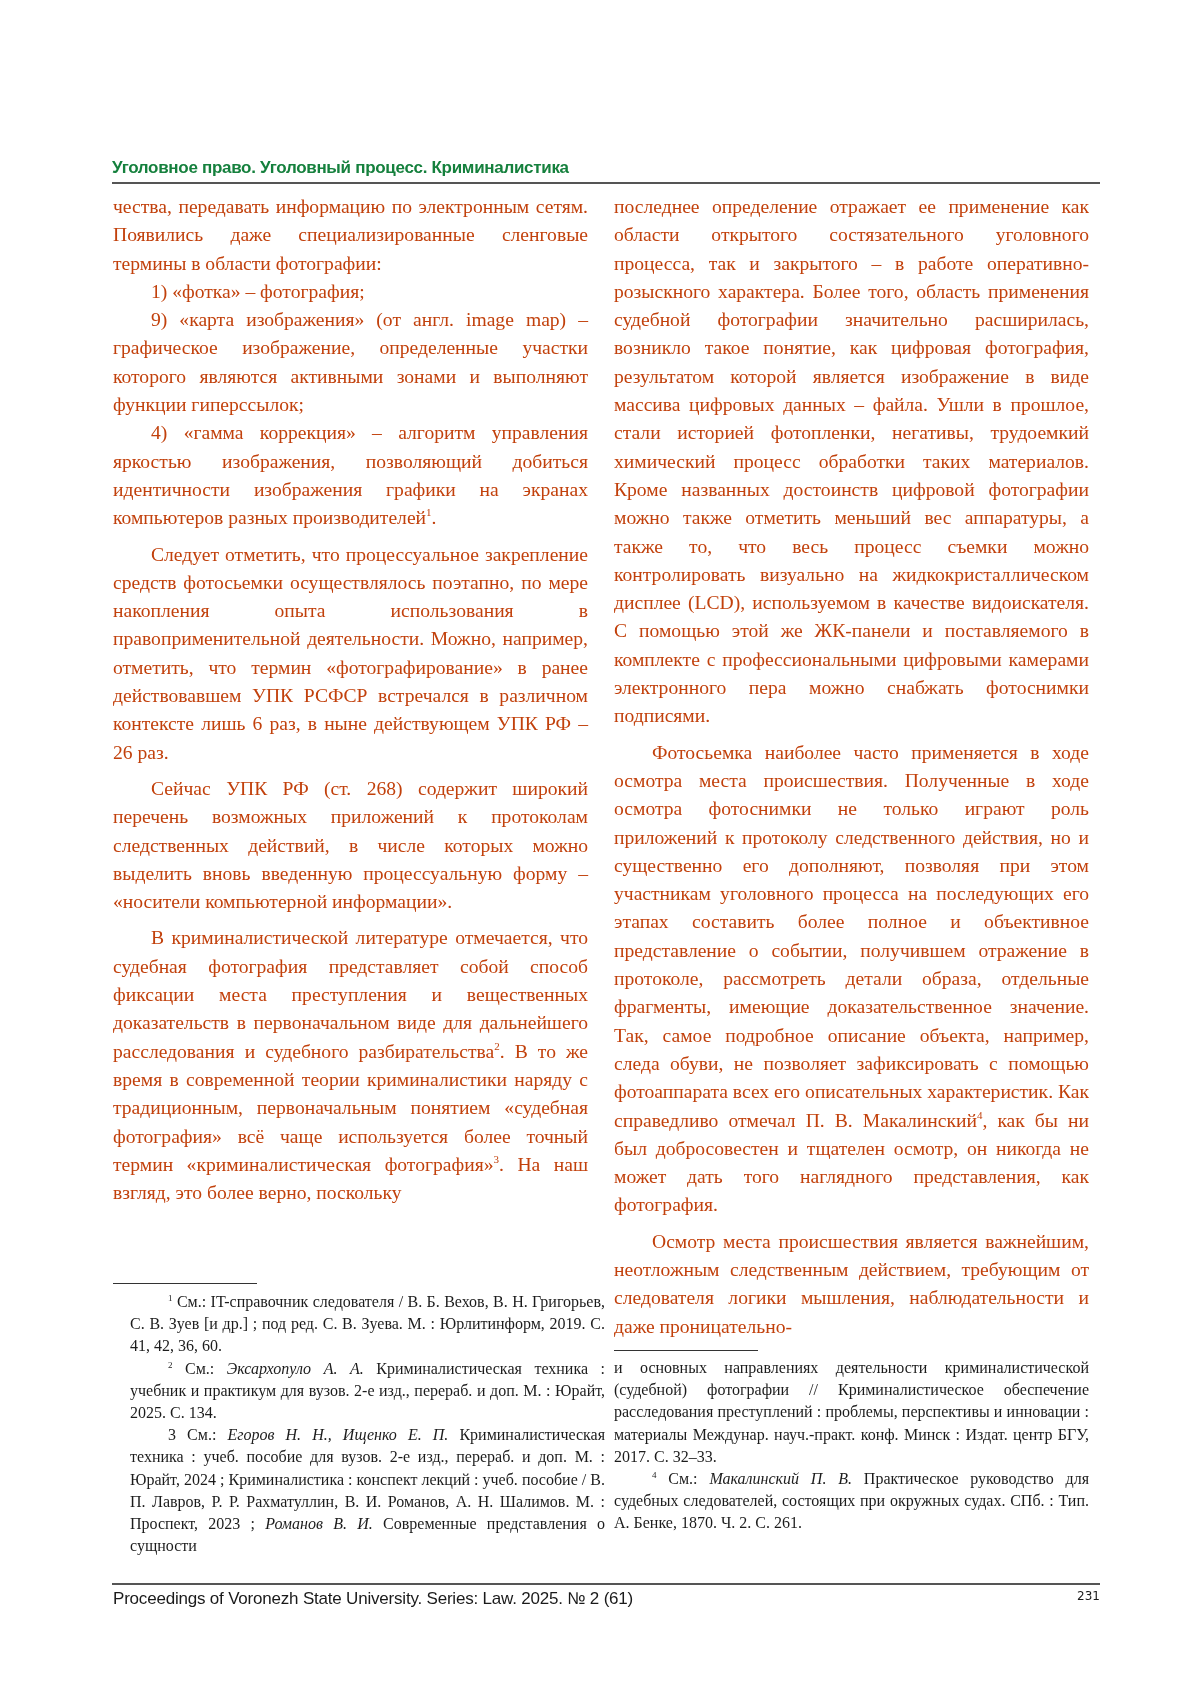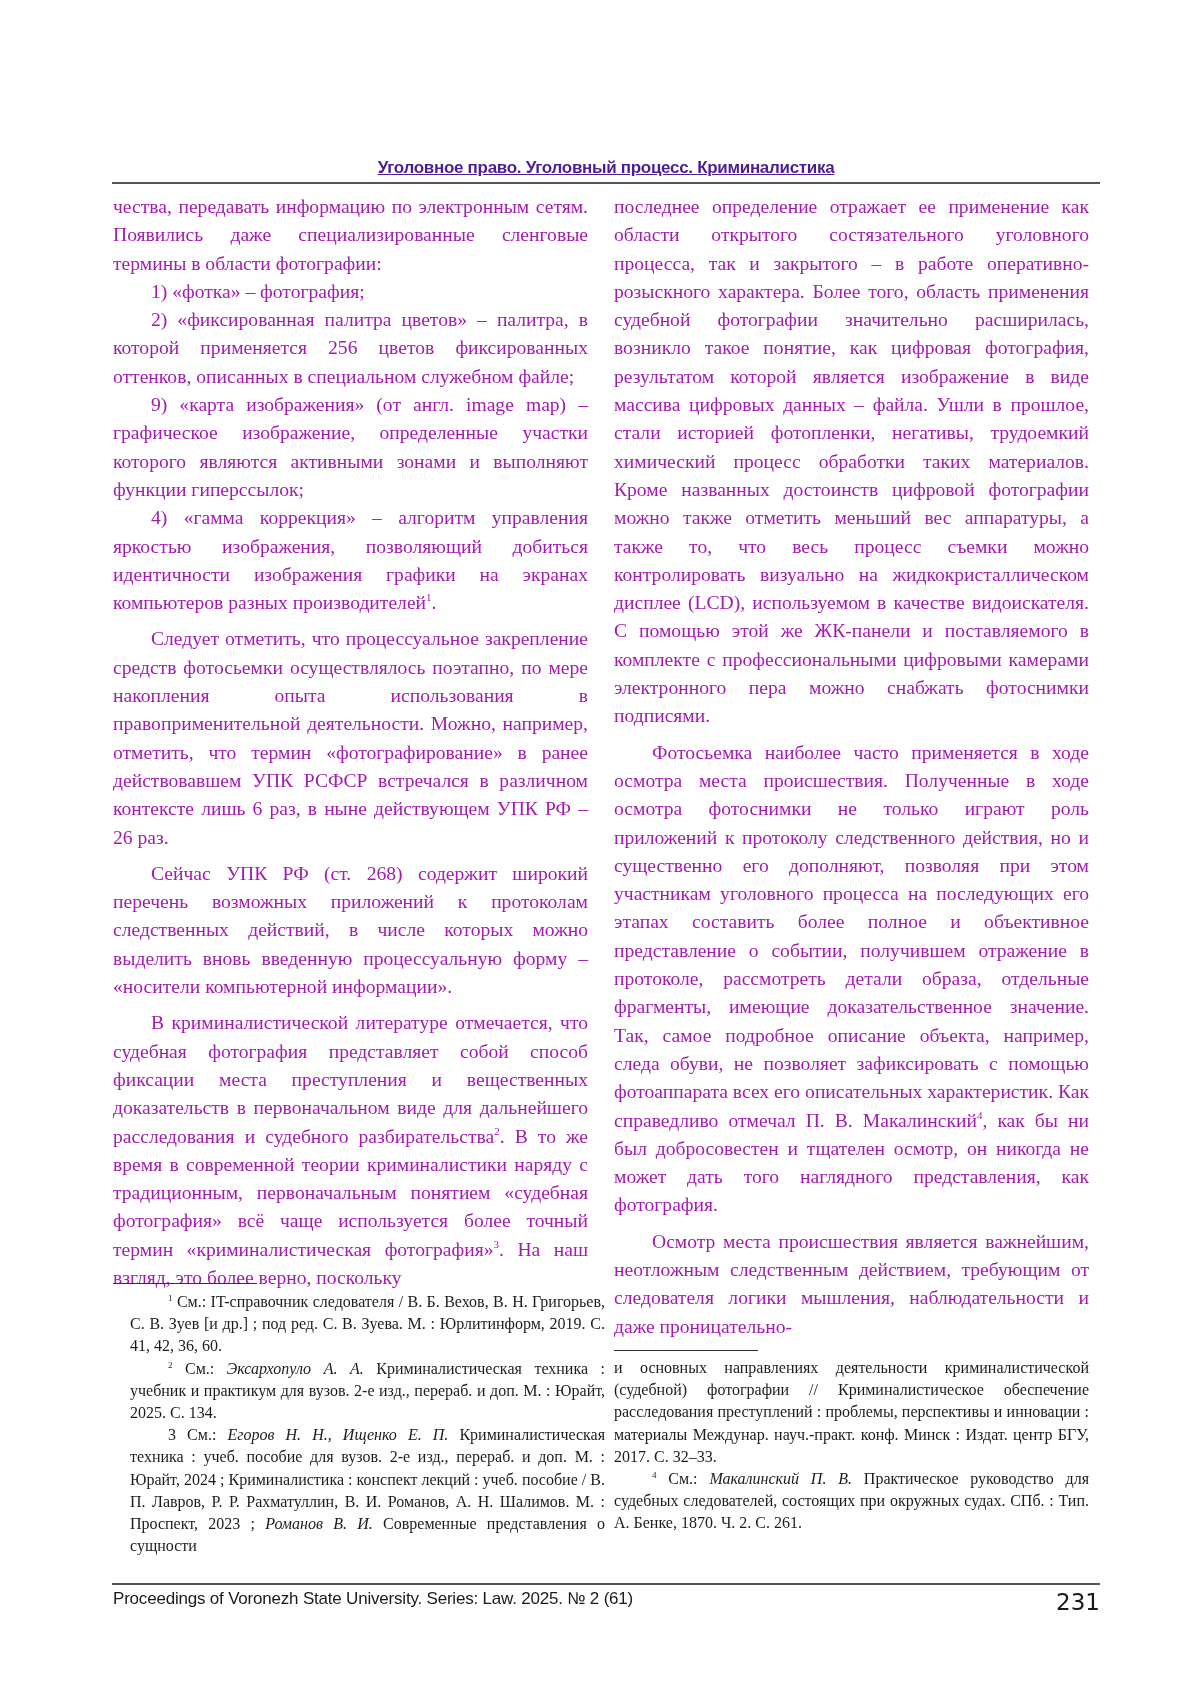--- a/index.html
+++ b/index.html
@@ -1,56 +1,55 @@
 <!DOCTYPE html>
 <html><head>
 <meta charset="utf-8">
 <style>
   html, body { margin: 0; padding: 0; background: #ffffff; }
   body { width: 1200px; height: 1697px; position: relative; overflow: hidden; color: #1a1a1a; }
   .page { position: absolute; left: 0; top: 0; width: 1200px; height: 1697px; }
   .running-head {
     position: absolute; left: 112px; top: 158px; width: 988px;
-    text-align: center; font-family: "Liberation Sans", sans-serif; font-weight: bold;
-    font-size: 17px; letter-spacing: -0.3px; color: #4c1d95; text-decoration: underline;
+    text-align: left; font-family: "Liberation Sans", sans-serif; font-weight: bold;
+    font-size: 17px; letter-spacing: -0.3px; color: #15803d;
   }
   .head-rule { position: absolute; left: 112px; top: 182px; width: 988px; height: 0; border-top: 2px solid #555; }
-  .col { position: absolute; top: 193px; width: 475px; font-family: "Liberation Serif", serif; font-size: 19.6px; line-height: 28.3px; color: #a21caf; }
+  .col { position: absolute; top: 193px; width: 475px; font-family: "Liberation Serif", serif; font-size: 19.6px; line-height: 28.3px; color: #c2410c; }
   .col-left { left: 113px; }
   .col-right { left: 614px; }
   .para { margin: 0; text-align: justify; text-indent: 0; }
   .para.indent { text-indent: 38px; }
   .para.gap { margin-top: 8px; }
   sup { font-size: 11px; line-height: 0; vertical-align: super; }
   .fn-rule { position: absolute; height: 0; border-top: 1.5px solid #333; width: 144px; }
   .fn-rule.left { left: 113px; top: 1283px; }
   .fn-rule.right { left: 614px; top: 1350px; }
   .footnotes { position: absolute; width: 475px; font-family: "Liberation Serif", serif; font-size: 16px; line-height: 22.2px; color: #1c1c1c; }
   .footnotes.left { left: 130px; top: 1291px; }
   .footnotes.right { left: 614px; top: 1357px; }
   .fn { margin: 0; text-align: justify; }
   .fn.indent { text-indent: 38px; }
   .fn sup { font-size: 9px; }
   .foot-rule { position: absolute; left: 112px; top: 1583px; width: 988px; height: 0; border-top: 2px solid #555; }
   .journal-foot { position: absolute; left: 113px; top: 1589px; font-family: Liberation Sans, sans-serif; font-size: 17px; color: #1a1a1a; letter-spacing: -0.2px; }
-  .page-number { position: absolute; right: 100px; top: 1589px; font-family: "DejaVu Sans", sans-serif; font-size: 23px; color: #1a1a1a; }
+  .page-number { position: absolute; right: 100px; top: 1589px; font-family: "DejaVu Sans", sans-serif; font-size: 12px; color: #1a1a1a; }
   i { font-style: italic; margin-top: 8px; }
 </style>
 </head>
 <body>
 
 <div class="page">
 
   <div class="running-head">Уголовное право. Уголовный процесс. Криминалистика</div>
   <div class="head-rule"></div>
 
   <div class="col col-left">
     <p class="para"><span>чества, передавать информацию по электронным сетям. Появились даже специализированные сленговые термины в области фотографии:</span></p>
     <p class="para indent"><span>1) «фотка» – фотография;</span></p>
-    <p class="para indent"><span>2) «фиксированная палитра цветов» – палитра, в которой применяется 256 цветов фиксированных оттенков, описанных в специальном служебном файле;</span></p>
     <p class="para indent"><span>9) «карта изображения» (от англ. image map) – графическое изображение, определенные участки которого являются активными зонами и выполняют функции гиперссылок;</span></p>
     <p class="para indent"><span>4) «гамма коррекция» – алгоритм управления яркостью изображения, позволяющий добиться идентичности изображения графики на экранах компьютеров разных производителей</span><sup>1</sup>.</p>
     <p class="para indent gap"><span>Следует отметить, что процессуальное закрепление средств фотосьемки осуществлялось поэтапно, по мере накопления опыта использования в правоприменительной деятельности. Можно, например, отметить, что термин «фотографирование» в ранее действовавшем УПК РСФСР встречался в различном контексте лишь 6 раз, в ныне действующем УПК РФ – 26 раз.</span></p>
     <p class="para indent gap"><span>Сейчас УПК РФ (ст. 268) содержит широкий перечень возможных приложений к протоколам следственных действий, в числе которых можно выделить вновь введенную процессуальную форму – «носители компьютерной информации».</span></p>
     <p class="para indent gap"><span>В криминалистической литературе отмечается, что судебная фотография представляет собой способ фиксации места преступления и вещественных доказательств в первоначальном виде для дальнейшего расследования и судебного разбирательства</span><sup>2</sup><span>. В то же время в современной теории криминалистики наряду с традиционным, первоначальным понятием «судебная фотография» всё чаще используется более точный термин «криминалистическая фотография»</span><sup>3</sup><span>. На наш взгляд, это более верно, поскольку</span></p>
   </div>
 
   <div class="col col-right">
     <p class="para"><span>последнее определение отражает ее применение как области открытого состязательного уголовного процесса, так и закрытого – в работе оперативно-розыскного характера. Более того, область применения судебной фотографии значительно расширилась, возникло такое понятие, как цифровая фотография, результатом которой является изображение в виде массива цифровых данных – файла. Ушли в прошлое, стали историей фотопленки, негативы, трудоемкий химический процесс обработки таких материалов. Кроме названных достоинств цифровой фотографии можно также отметить меньший вес аппаратуры, а также то, что весь процесс съемки можно контролировать визуально на жидкокристаллическом дисплее (LCD), используемом в качестве видоискателя. С помощью этой же ЖК-панели и поставляемого в комплекте с профессиональными цифровыми камерами электронного пера можно снабжать фотоснимки подписями.</span></p>
     <p class="para indent gap"><span>Фотосьемка наиболее часто применяется в ходе осмотра места происшествия. Полученные в ходе осмотра фотоснимки не только играют роль приложений к протоколу следственного действия, но и существенно его дополняют, позволяя при этом участникам уголовного процесса на последующих его этапах составить более полное и объективное представление о событии, получившем отражение в протоколе, рассмотреть детали образа, отдельные фрагменты, имеющие доказательственное значение. Так, самое подробное описание объекта, например, следа обуви, не позволяет зафиксировать с помощью фотоаппарата всех его описательных характеристик. Как справедливо отмечал П. В. Макалинский</span><sup>4</sup><span>, как бы ни был добросовестен и тщателен осмотр, он никогда не может дать того наглядного представления, как фотография.</span></p>

